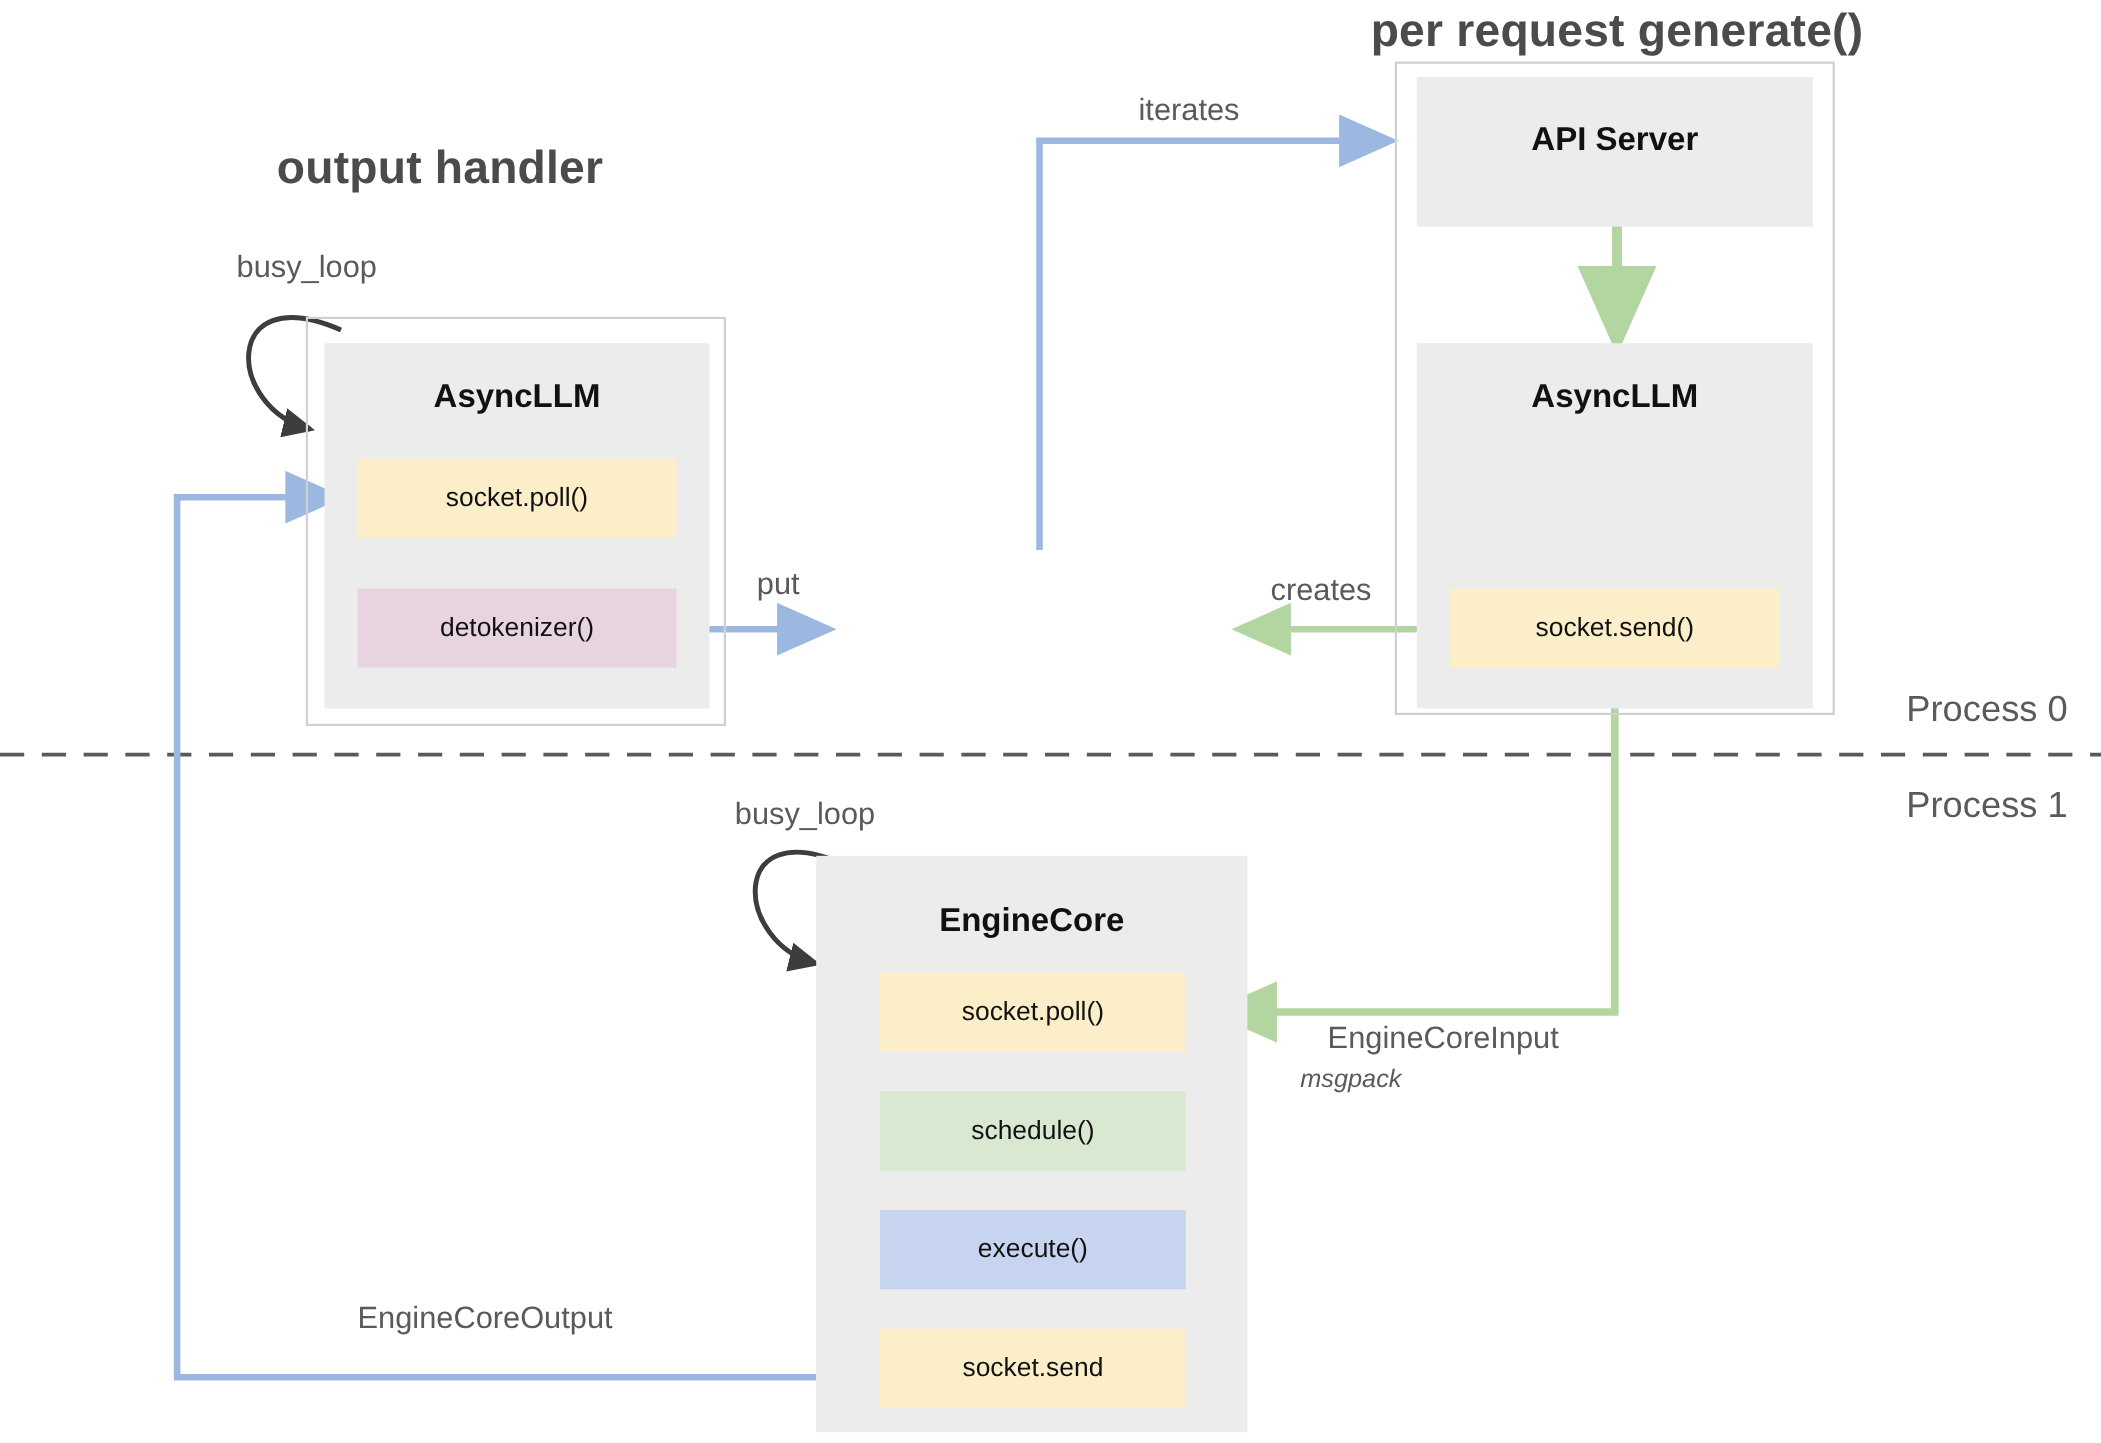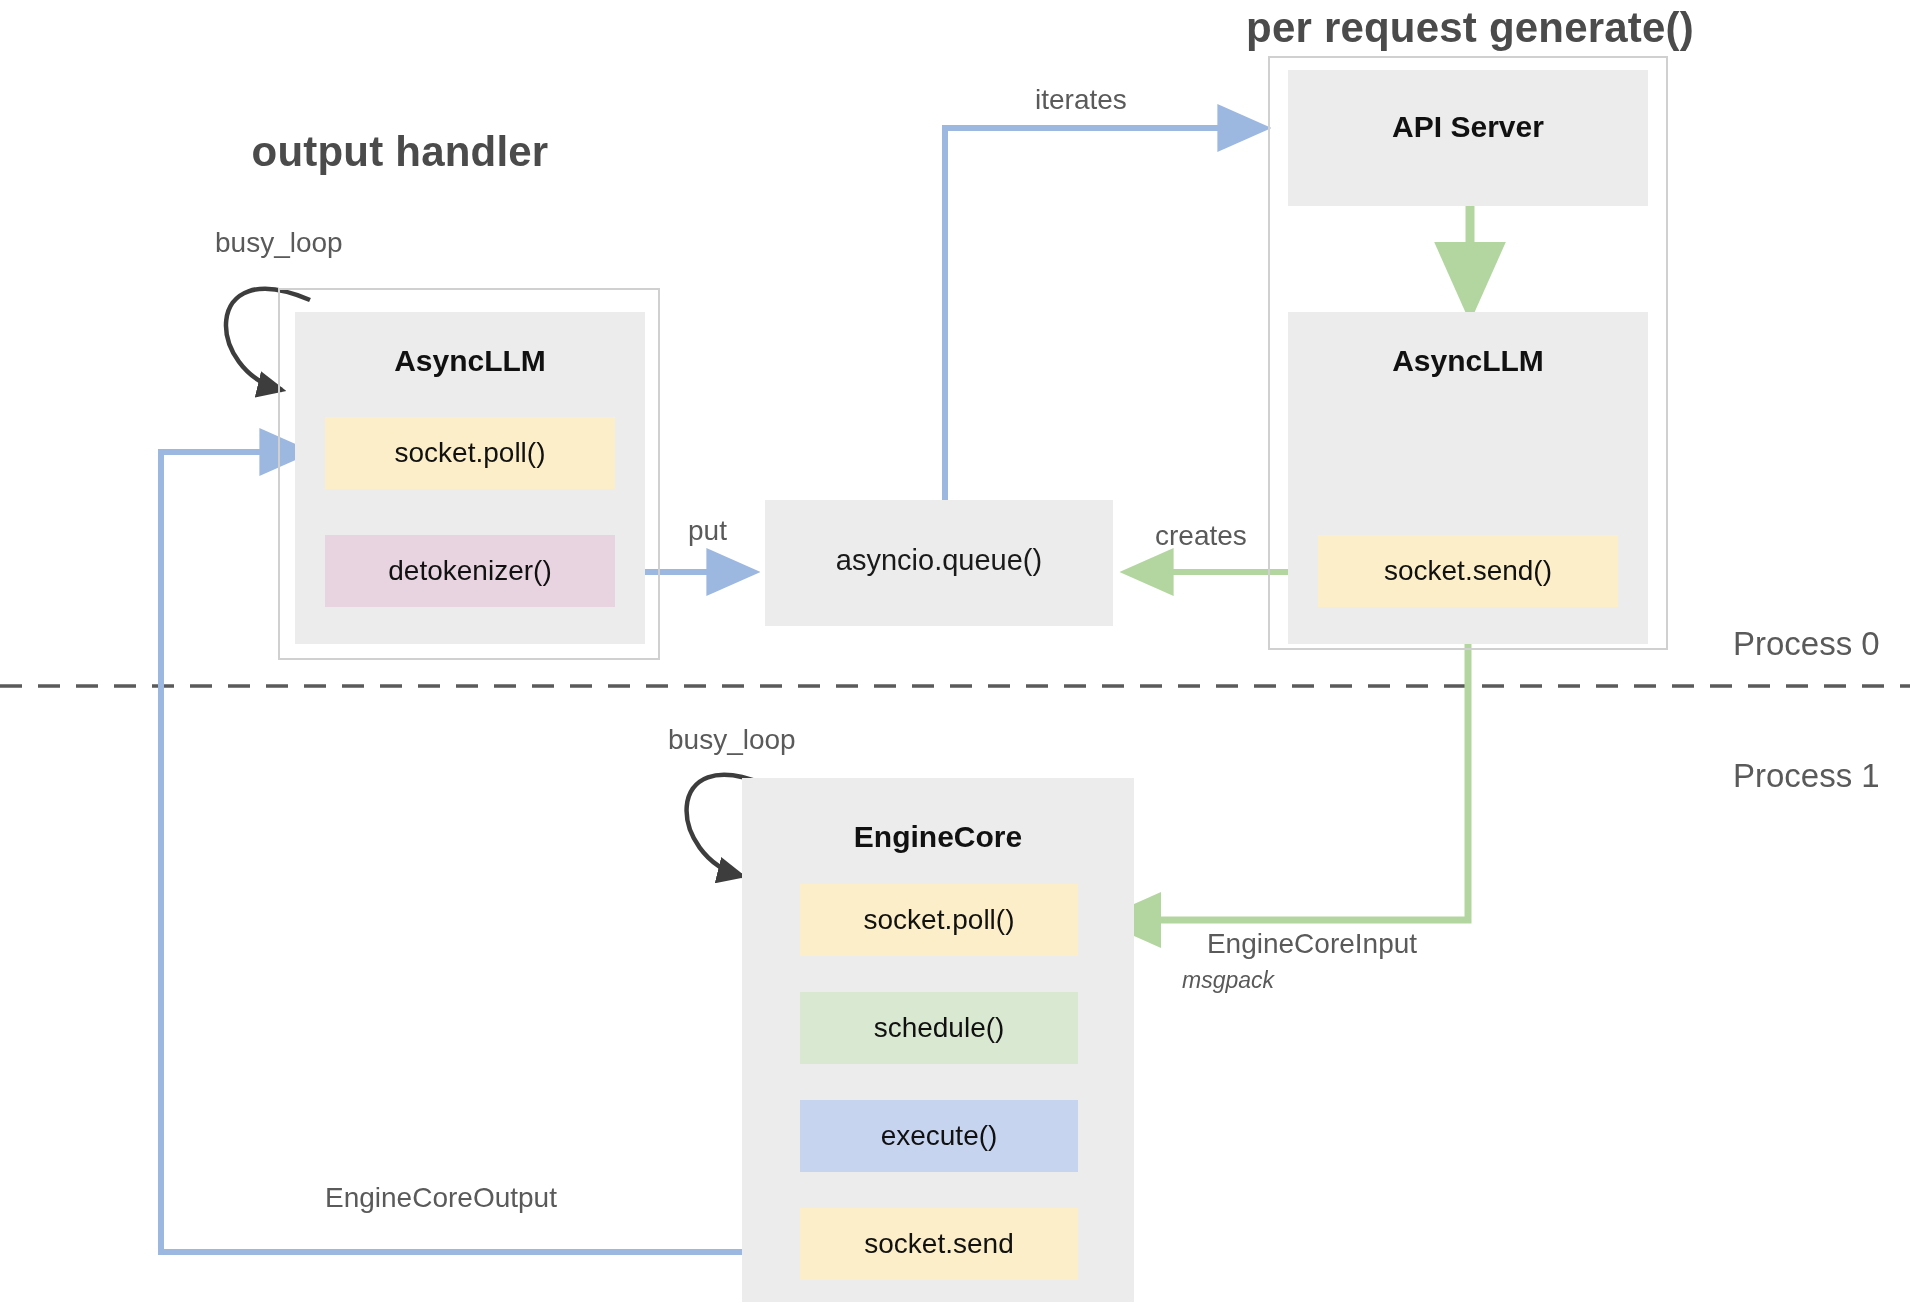--- a/index.html
+++ b/index.html
@@ -57,21 +57,21 @@
     color: #1a1a1a;
     font-size: 29px;
     white-space: nowrap;
   }
 
   
   .chip {
     display: flex;
     align-items: center;
     justify-content: center;
-    font-size: 28px;
+    font-size: 24px;
     color: #111111;
     white-space: nowrap;
   }
   .chip-yellow { background: #fbeec8; }
   .chip-pink   { background: #e8d4e0; }
   .chip-peach  { background: #fae1cd; }
   .chip-green  { background: #d9e9d1; }
   .chip-blue   { background: #c6d4f0; }
 
   
@@ -152,43 +152,40 @@
   <div class="abs group-frame" style="left:278px; top:288px; width:382px; height:372px;"></div>
 
   <div class="abs card" style="left:295px; top:312px; width:350px; height:332px;">
     <div class="card-title" style="top:32px;">AsyncLLM</div>
   </div>
   <div class="abs chip chip-yellow" style="left:325px; top:417px; width:290px; height:72px;">socket.poll()</div>
   <div class="abs chip chip-pink" style="left:325px; top:535px; width:290px; height:72px;">detokenizer()</div>
 
   <div class="abs edge-label" style="left:688px; top:515px;">put</div>
 
-  <div class="abs card" style="left:765px; top:500px; width:348px; height:126px;">
-    <div class="card-plain-label" style="top:44px;">asyncio.queue()</div>
-  </div>
 
   <div class="abs edge-label" style="left:1035px; top:84px;">iterates</div>
 
   <div class="abs section-title" style="left:1195px; top:4px; width:550px;">per request generate()</div>
 
   <div class="abs group-frame" style="left:1268px; top:56px; width:400px; height:594px;"></div>
 
   <div class="abs card" style="left:1288px; top:70px; width:360px; height:136px;">
     <div class="card-title" style="top:40px;">API Server</div>
   </div>
 
   <div class="abs card" style="left:1288px; top:312px; width:360px; height:332px;">
     <div class="card-title" style="top:32px;">AsyncLLM</div>
   </div>
   <div class="abs chip chip-yellow" style="left:1318px; top:535px; width:300px; height:72px;">socket.send()</div>
 
   <div class="abs edge-label" style="left:1155px; top:520px;">creates</div>
 
   <div class="abs process-label" style="left:1733px; top:625px;">Process 0</div>
-  <div class="abs process-label" style="left:1733px; top:713px;margin-top:44px;">Process 1</div>
+  <div class="abs process-label" style="left:1733px; top:713px;">Process 1</div>
 
   <div class="abs edge-label" style="left:668px; top:724px;">busy_loop</div>
 
   <div class="abs card" style="left:742px; top:778px; width:392px; height:524px;">
     <div class="card-title" style="top:42px;">EngineCore</div>
   </div>
   <div class="abs chip chip-yellow" style="left:800px; top:884px; width:278px; height:72px;">socket.poll()</div>
   <div class="abs chip chip-blue" style="left:800px; top:1100px; width:278px; height:72px;">execute()</div>
   <div class="abs chip chip-green" style="left:800px; top:992px; width:278px; height:72px;">schedule()</div>
   <div class="abs chip chip-yellow" style="left:800px; top:1208px; width:278px; height:72px;">socket.send</div>

